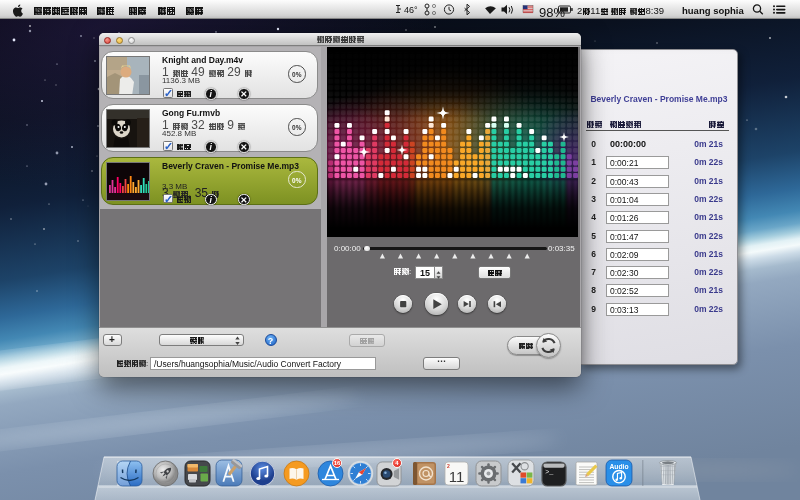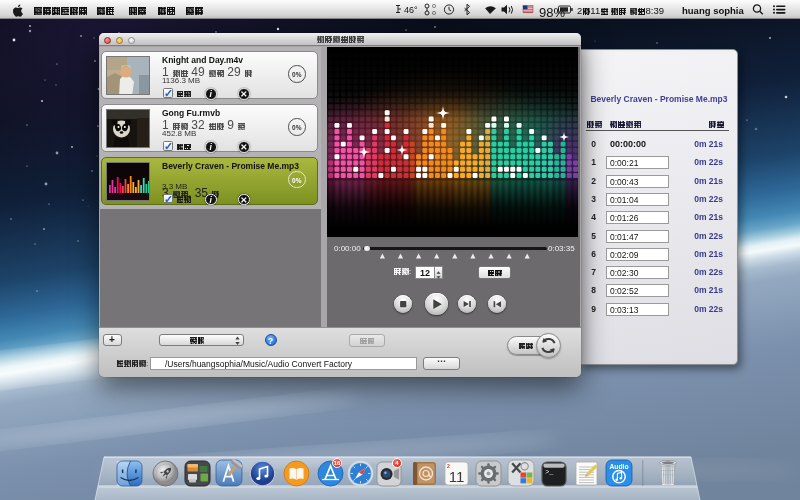--- a/index.html
+++ b/index.html
@@ -16,21 +16,21 @@
  color:#1a1a1a;font-size:9.5px}
 #menubar .mi{position:absolute;top:5px;font-weight:bold}
 #window{position:absolute;left:99px;top:33px;width:482px;height:344px;border-radius:5px;
  background:#a8a6a9;box-shadow:0 10px 28px rgba(0,0,0,.55),0 0 1px rgba(0,0,0,.7)}
 #titlebar{position:absolute;left:0;top:0;width:100%;height:13px;border-radius:5px 5px 0 0;
  background:linear-gradient(#f0f0f0,#cfcfcf 70%,#c2c2c2);border-bottom:1px solid #7e7e7e}
 .tl{position:absolute;top:3.5px;width:7px;height:7px;border-radius:50%}
 #wtitle{position:absolute;top:2.5px;width:100%;text-align:center;font-size:0;line-height:7px}
 #leftpane{position:absolute;left:1px;top:14px;width:221px;height:313px;background:#767476}
 #lightzone{position:absolute;left:0;top:0;width:100%;height:162px;background:#b4b2b5}
-.card{position:absolute;left:2px;width:217px;height:48px;border-radius:5px;
+.card{position:absolute;left:2px;width:217px;height:48px;border-radius:12px;
  background:linear-gradient(#fcfcfc,#e2e2e2);border:1px solid #8b8b8b}
 .card.sel{background:linear-gradient(#aab83e,#7d9122);border:1px solid #5c6f16}
 .thumb{position:absolute;left:4px;top:4px;width:44px;height:39px;border:1px solid #777;overflow:hidden}
 .ct{position:absolute;left:60px;top:3px;font-size:8.5px;font-weight:bold;color:#111}
 .cl{position:absolute;left:60px;font-size:12px;color:#4a4a4a}
 .cl3{position:absolute;left:60px;font-size:8px;color:#333}
 .cbx{position:absolute;left:61px;top:36px;width:9.5px;height:9.5px;border-radius:1.5px;
  background:linear-gradient(#ffffff,#e2e2e6);border:1px solid #777;color:#2a62c8;font-size:11px;line-height:8px;text-align:center;font-weight:bold;overflow:visible}
 .cico{position:absolute;top:36px;width:11.5px;height:11.5px;border-radius:50%;background:#141414;
  border:1.2px solid #fbfbfb;color:#fff;text-align:center;font-size:8.5px;line-height:11px;font-weight:bold;box-shadow:0 0 1.5px rgba(0,0,0,.7)}
@@ -810,21 +810,21 @@
           <path d="M73.5 206.5 l2.6 5 h-5.2 z" fill="#ececec"></path>
           <path d="M91.6 206.5 l2.6 5 h-5.2 z" fill="#ececec"></path>
           <path d="M109.7 206.5 l2.6 5 h-5.2 z" fill="#ececec"></path>
           <path d="M127.8 206.5 l2.6 5 h-5.2 z" fill="#ececec"></path>
           <path d="M145.9 206.5 l2.6 5 h-5.2 z" fill="#ececec"></path>
           <path d="M164.0 206.5 l2.6 5 h-5.2 z" fill="#ececec"></path>
           <path d="M182.1 206.5 l2.6 5 h-5.2 z" fill="#ececec"></path>
           <path d="M200.2 206.5 l2.6 5 h-5.2 z" fill="#ececec"></path>
         </svg>
 <div class="abs cjr" style="left:66px;top:221px"><i class="cj s" style="--c:#fff;background-position:0.0px 0,0 0.9px,1.4px 0"></i><i class="cj s" style="--c:#fff;background-position:0.6px 0,0 1.4px,0.0px 0"></i><span style="font-size:8px;color:#fff;line-height:7px;vertical-align:top">:</span></div>
-<div class="abs" style="left:88px;top:219px;width:20px;height:13px;background:#fff;border:1px solid #888;font-size:9px;font-weight:bold;color:#111;text-align:center;line-height:12px">12</div>
+<div class="abs" style="left:88px;top:219px;width:20px;height:13px;background:#fff;border:1px solid #888;font-size:9px;font-weight:bold;color:#111;text-align:center;line-height:12px">15</div>
 <div class="abs" style="left:108px;top:219px;width:8px;height:13px;background:linear-gradient(#fdfdfd,#d0d0d0);border:1px solid #888;border-left:none">
 <svg width="7" height="12">
             <path d="M3.5 2.2 l2 2.6 h-4 z M3.5 9.8 l2 -2.6 h-4 z" fill="#444"></path>
           </svg></div>
 <div class="abs cjr" style="left:151px;top:218.5px;width:33px;height:13.5px;background:linear-gradient(#fefefe,#dedede);border:1px solid #777;border-radius:2.5px;text-align:center;padding-top:3px"><i class="cj t" style="--c:#111;background-position:1.1px 0,0 0.0px,0.3px 0"></i><i class="cj t" style="--c:#111;background-position:0.0px 0,0 0.5px,0.7px 0"></i></div>
 <div class="abs" style="left:66.5px;top:247.60000000000002px;width:18.4px;height:18.4px;border-radius:50%;background:radial-gradient(circle at 50% 28%,#ffffff,#d6d6d6 55%,#a2a2a2);box-shadow:0 1px 2px rgba(0,0,0,.45),0 0 0 0.5px rgba(70,70,70,.55), inset 0 1px 1px #fff"><svg width="18.4" height="18.4">
             <rect x="6.1" y="6.1" width="6.2" height="6.2" rx="0.8" fill="#424242"></rect>
           </svg></div>
 <div class="abs" style="left:98.3px;top:245.60000000000002px;width:22.4px;height:22.4px;border-radius:50%;background:radial-gradient(circle at 50% 28%,#ffffff,#d6d6d6 55%,#a2a2a2);box-shadow:0 1px 2px rgba(0,0,0,.45),0 0 0 0.5px rgba(70,70,70,.55), inset 0 1px 1px #fff"><svg width="22.4" height="22.4">
             <path d="M8.3 6.3 L16.8 11.2 L8.3 16.1 z" fill="#424242"></path>
@@ -857,21 +857,21 @@
 background:linear-gradient(#fdfdfd,#c2c2c2);border:1px solid #8a8a8a;box-shadow:0 1px 1.5px rgba(0,0,0,.3)">
 <svg width="23" height="23" viewBox="0 0 23 23">
             <g stroke="#3c3c3c" stroke-width="2.1" fill="none">
 <path d="M17.6 9.2 a6.6 6.6 0 0 0 -11.6 -1.4"></path>
               <path d="M5.4 13.8 a6.6 6.6 0 0 0 11.6 1.4"></path>
             </g>
 <path d="M6.4 4.1 l-0.8 4.7 4.6 -1.2 z" fill="#3c3c3c"></path>
             <path d="M16.6 18.9 l0.8 -4.7 -4.6 1.2 z" fill="#3c3c3c"></path>
           </svg></div>
 <div class="abs cjr" style="left:17px;top:32px"><i class="cj t" style="--c:#222;background-position:0.6px 0,0 0.0px,1.4px 0"></i><i class="cj t" style="--c:#222;background-position:1.1px 0,0 0.5px,0.0px 0"></i><i class="cj t" style="--c:#222;background-position:0.0px 0,0 0.9px,0.3px 0"></i><i class="cj t" style="--c:#222;background-position:0.6px 0,0 1.4px,0.7px 0"></i><span style="font-size:8px;color:#222;line-height:7px;vertical-align:top">:</span></div>
-<div class="abs" style="left:51px;top:29px;width:267px;height:13px;background:#fff;border:1px solid #999;font-size:8.5px;color:#111;line-height:12px;padding-left:14px">/Users/huangsophia/Music/Audio Convert Factory</div>
+<div class="abs" style="left:51px;top:29px;width:226px;height:13px;background:#fff;border:1px solid #999;font-size:8.5px;color:#111;line-height:12px;padding-left:3px">/Users/huangsophia/Music/Audio Convert Factory</div>
 <div class="btn" style="left:324px;top:29px;width:37px;height:12.5px;text-align:center;line-height:7px;font-size:9px;font-weight:bold;color:#333">⋯</div>
 </div>
 </div>
 <div id="dock">
       <svg class="abs" style="left:0;top:0" width="800" height="46" viewBox="0 0 800 46">
 <defs>
           <linearGradient id="shf" x1="0" y1="0" x2="0" y2="1">
 <stop offset="0" stop-color="#eef3f6" stop-opacity="0.55"></stop>
             <stop offset="0.64" stop-color="#ccd6dc" stop-opacity="0.4"></stop>
 <stop offset="0.66" stop-color="#eef4f7" stop-opacity="0.6"></stop>

